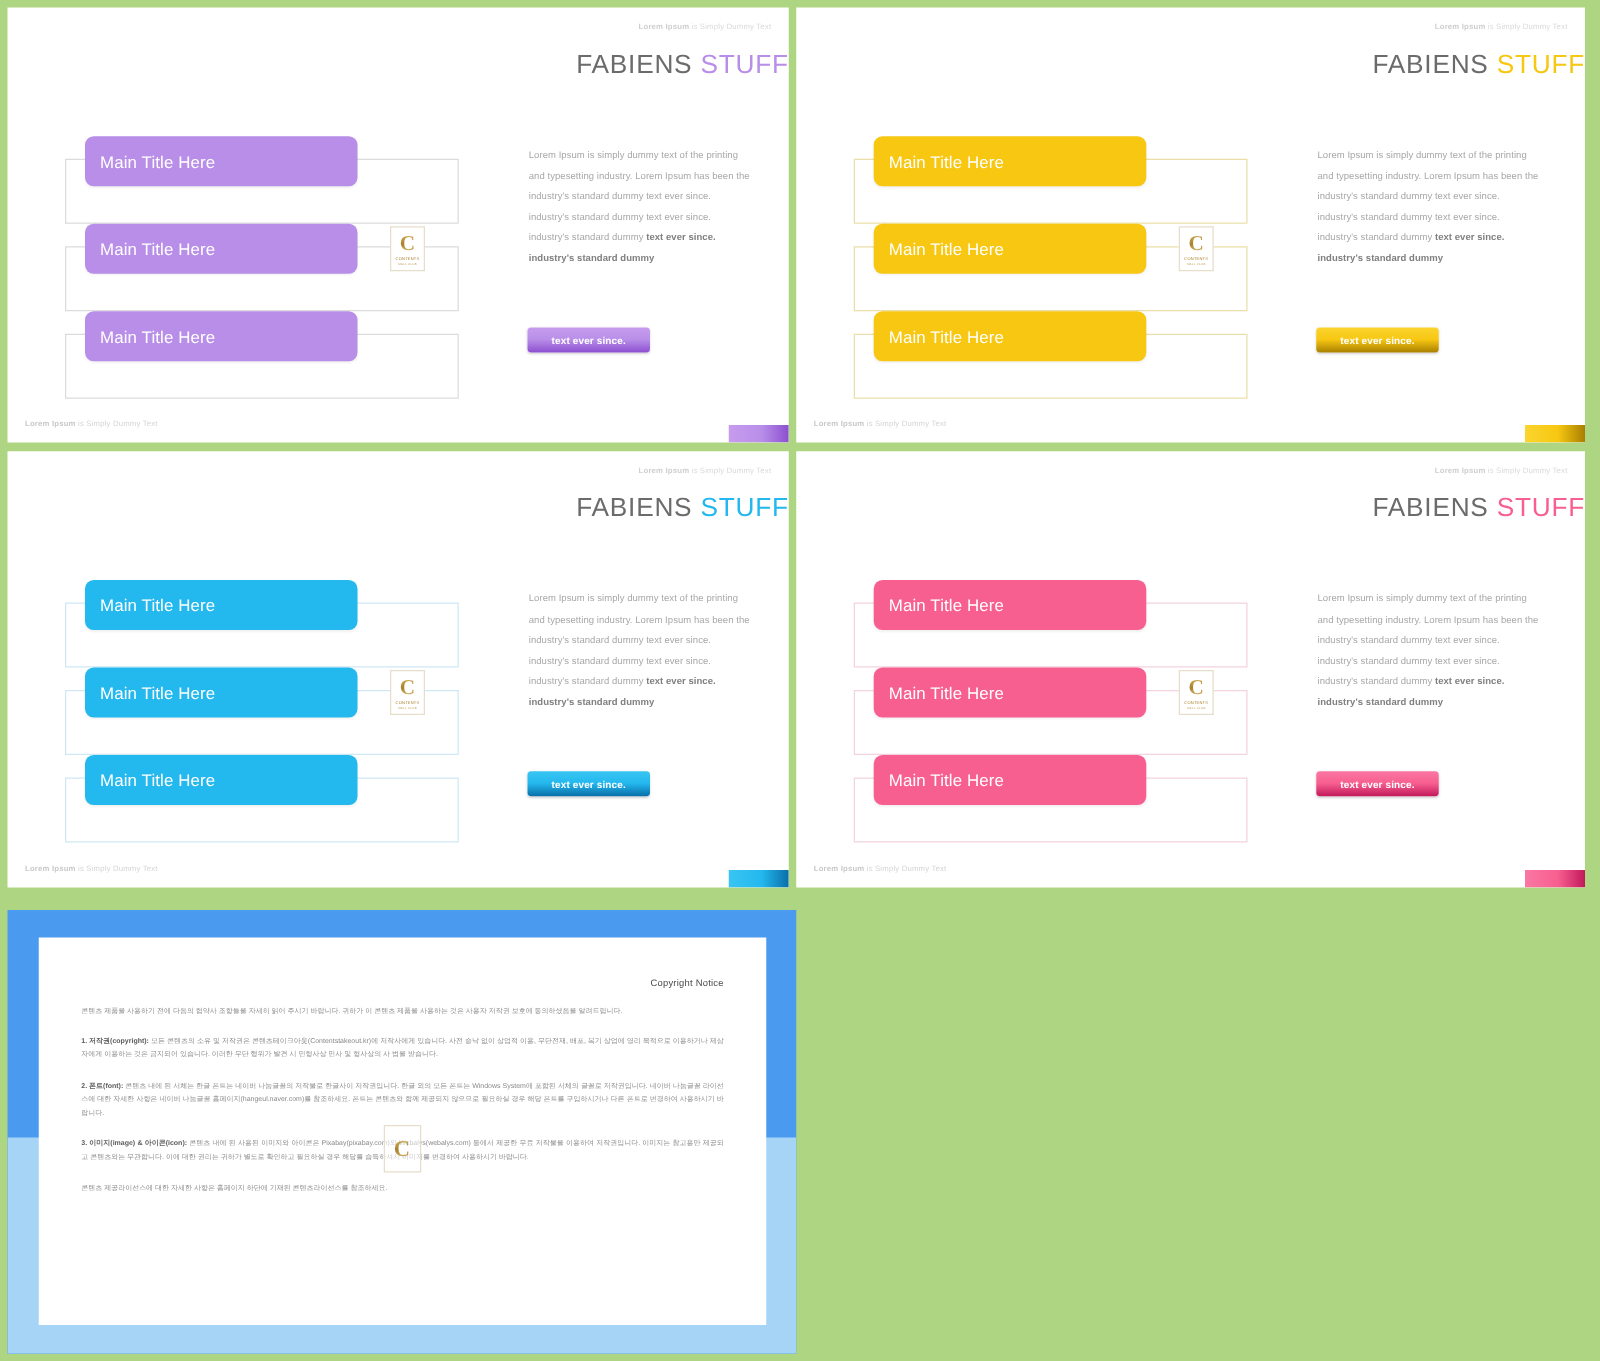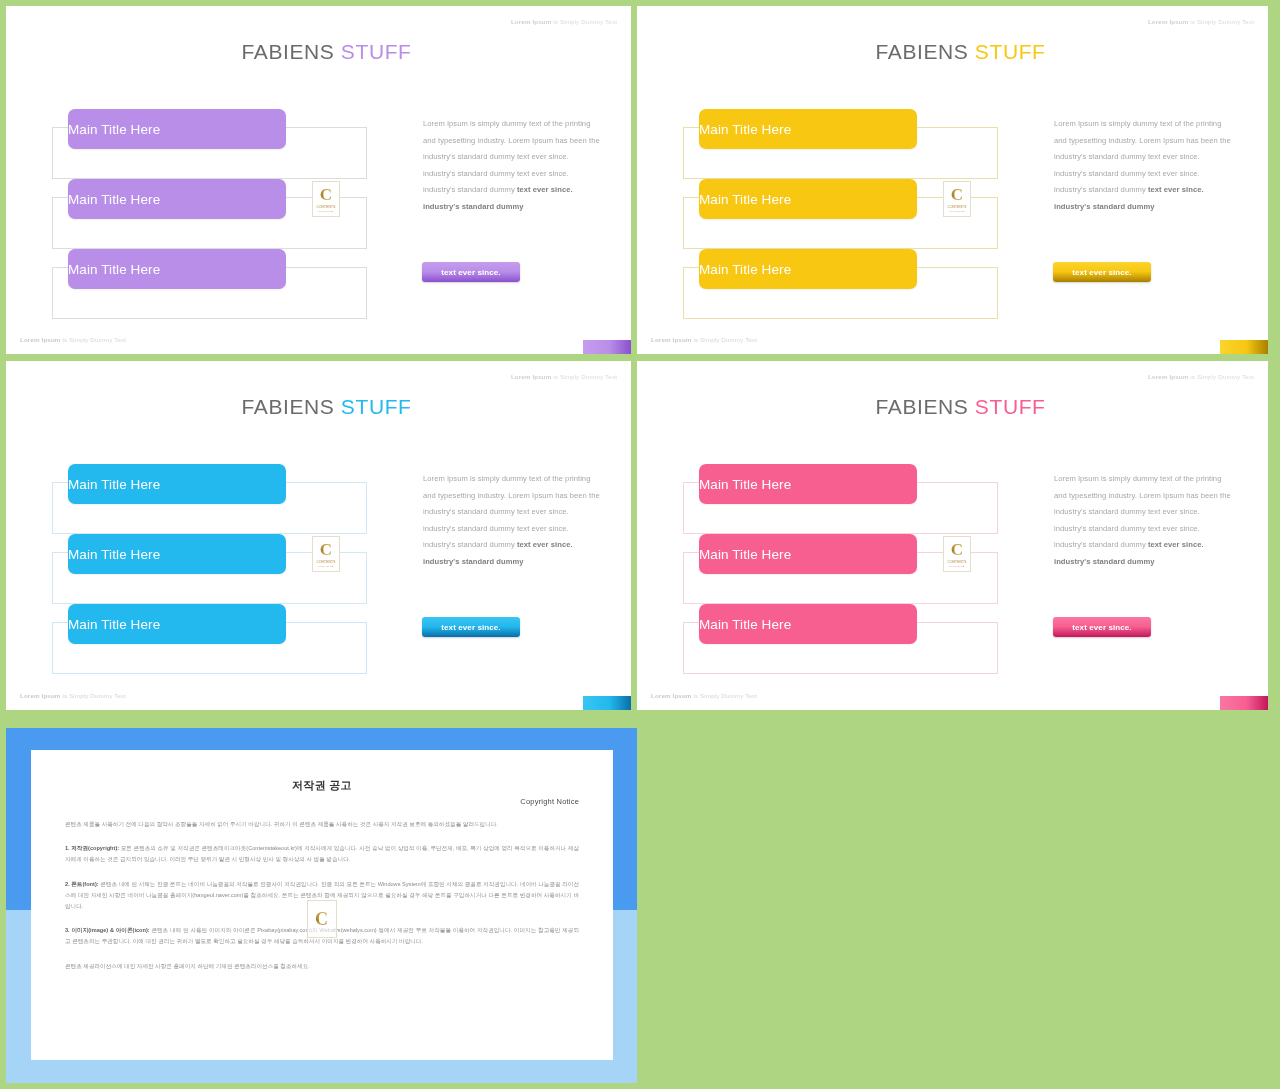--- a/index.html
+++ b/index.html
@@ -48,21 +48,21 @@
     font-size: 6.2px;
     color: #d4d4d4;
     letter-spacing: .15px;
     white-space: nowrap;
   }
   .botnote b { color: #c9c9c9; font-weight: bold; }
 
   .title {
     position: absolute;
     top: 34px; left: 0; right: 0;
-    text-align: center;
+    text-align: right;
     font-size: 21px;
     letter-spacing: .6px;
     font-weight: 400;
     color: #6b6b6b;
     white-space: nowrap;
     padding-left: 16px;
   }
   .title .accent { font-weight: 400; }
 
   
@@ -89,21 +89,21 @@
     background: transparent;
   }
   .bar {
     position: absolute;
     left: 16px; top: 0;
     width: 218px;
     height: 40px;
     border-radius: 7px;
     display: flex;
     align-items: center;
-    padding-left: 0;
+    padding-left: 12px;
     color: #ffffff;
     font-size: 13.5px;
     letter-spacing: .1px;
     box-shadow: 0 1px 2px rgba(0,0,0,.06);
   }
 
   
   .logo-badge {
     position: absolute;
     left: 260px;
@@ -418,21 +418,20 @@
         </div>
       <div class="botnote"><b>Lorem Ipsum</b><span> is Simply Dummy Text</span></div>
       <div class="corner-bar" style="background: linear-gradient(90deg, rgb(250, 119, 163) 0%, rgb(247, 95, 144) 55%, rgb(194, 24, 91) 100%);"></div>
     </div>
   </div>
 
   <div>
     <div class="copy-slide">
       <div class="band"></div>
       <div class="copy-paper">
-        <div class="copy-title">저작권 공고</div>
         <div class="copy-sub">Copyright Notice</div>
         <div class="copy-p">콘텐츠 제품을 사용하기 전에 다음의 협약사 조항들을 자세히 읽어 주시기 바랍니다. 귀하가 이 콘텐츠 제품을 사용하는 것은 사용자 저작권 보호에 동의하셨음을 알려드립니다.</div>
         <div class="copy-p"><b>1. 저작권(copyright):</b><span> 모든 콘텐츠의 소유 및 저작권은 콘텐츠테이크아웃(Contentstakeout.kr)에 저작사에게 있습니다. 사전 승낙 없이 상업적 이용, 무단전재, 배포, 복기 상업에 영리 목적으로 이용하거나 제삼자에게 이용하는 것은 금지되어 있습니다. 이러한 무단 행위가 발견 시 민형사상 민사 및 형사상의 사 법을 받습니다.</span></div>
         <div class="copy-p"><b>2. 폰트(font):</b><span> 콘텐츠 내에 된 서체는 한글 폰트는 네이버 나눔글꼴의 저작물로 한글사이 저작권입니다. 한글 외의 모든 폰트는 Windows System에 포함된 서체의 글꼴로 저작권입니다. 네이버 나눔글꼴 라이선스에 대한 자세한 사항은 네이버 나눔글꼴 홈페이지(hangeul.naver.com)를 참조하세요. 폰트는 콘텐츠와 함께 제공되지 않으므로 필요하실 경우 해당 폰트를 구입하시거나 다른 폰트로 변경하여 사용하시기 바랍니다.</span></div>
         <div class="copy-p"><b>3. 이미지(image) &amp; 아이콘(icon):</b><span> 콘텐츠 내에 된 사용된 이미지와 아이콘은 Pixabay(pixabay.com)와 Webalys(webalys.com) 등에서 제공한 무료 저작물을 이용하여 저작권입니다. 이미지는 참고용만 제공되고 콘텐츠와는 무관합니다. 이에 대한 권리는 귀하가 별도로 확인하고 필요하실 경우 해당를 습득하셔서 이미지를 변경하여 사용하시기 바랍니다.</span></div>
         <div class="copy-p">콘텐츠 제공라이선스에 대한 자세한 사항은 홈페이지 하단에 기재된 콘텐츠라이선스를 참조하세요.</div>
       </div>
       <div class="copy-watermark">
         <div class="c">C</div>
       </div>

